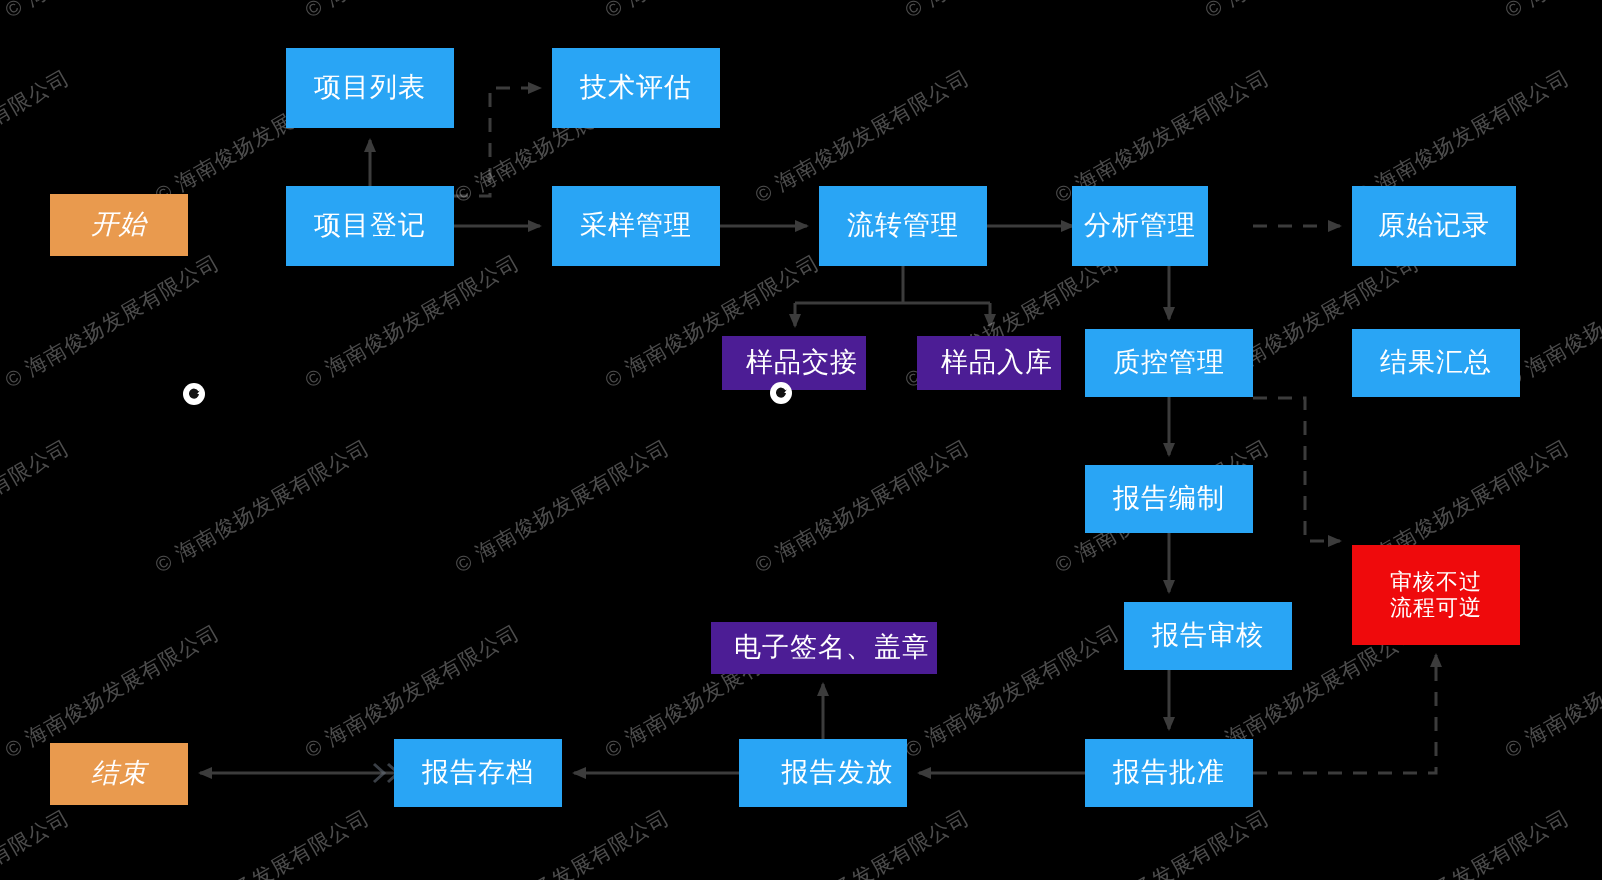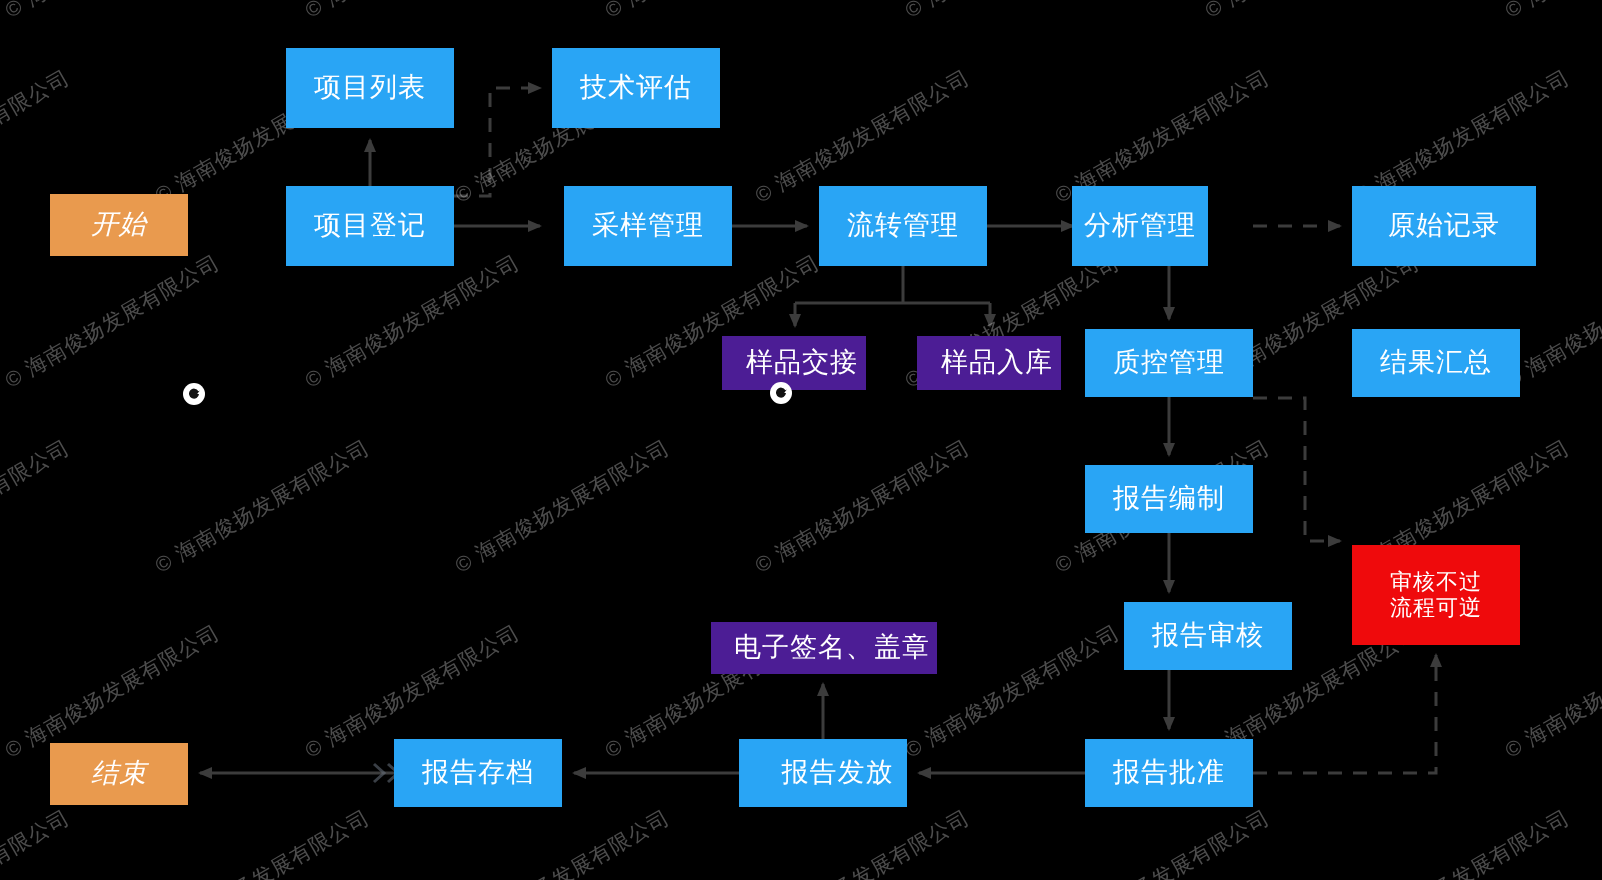--- a/index.html
+++ b/index.html
@@ -93,27 +93,27 @@
   </svg>
 
   <div class="node orange" style="left:50px;top:194px;width:138px;height:62px;">开始</div>
 
   <div class="node blue" style="left:286px;top:48px;width:168px;height:80px;">项目列表</div>
 
   <div class="node blue" style="left:552px;top:48px;width:168px;height:80px;">技术评估</div>
 
   <div class="node blue" style="left:286px;top:186px;width:168px;height:80px;">项目登记</div>
 
-  <div class="node blue" style="left:564px;top:186px;width:168px;height:80px;">采样管理</div>
+  <div class="node blue" style="left:552px;top:186px;width:168px;height:80px;">采样管理</div>
 
   <div class="node blue" style="left:819px;top:186px;width:168px;height:80px;">流转管理</div>
 
   <div class="node blue" style="left:1072px;top:186px;width:136px;height:80px;">分析管理</div>
 
-  <div class="node blue" style="left:1352px;top:186px;width:184px;height:80px;">原始记录</div>
+  <div class="node blue" style="left:1352px;top:186px;width:164px;height:80px;">原始记录</div>
 
   <div class="node teal" style="left:722px;top:336px;width:144px;height:54px;">样品交接</div>
 
   <div class="node teal" style="left:917px;top:336px;width:144px;height:54px;">样品入库</div>
 
   <div class="node blue" style="left:1085px;top:329px;width:168px;height:68px;">质控管理</div>
 
   <div class="node blue" style="left:1352px;top:329px;width:168px;height:68px;">结果汇总</div>
 
   <div class="node blue" style="left:1085px;top:465px;width:168px;height:68px;">报告编制</div>

